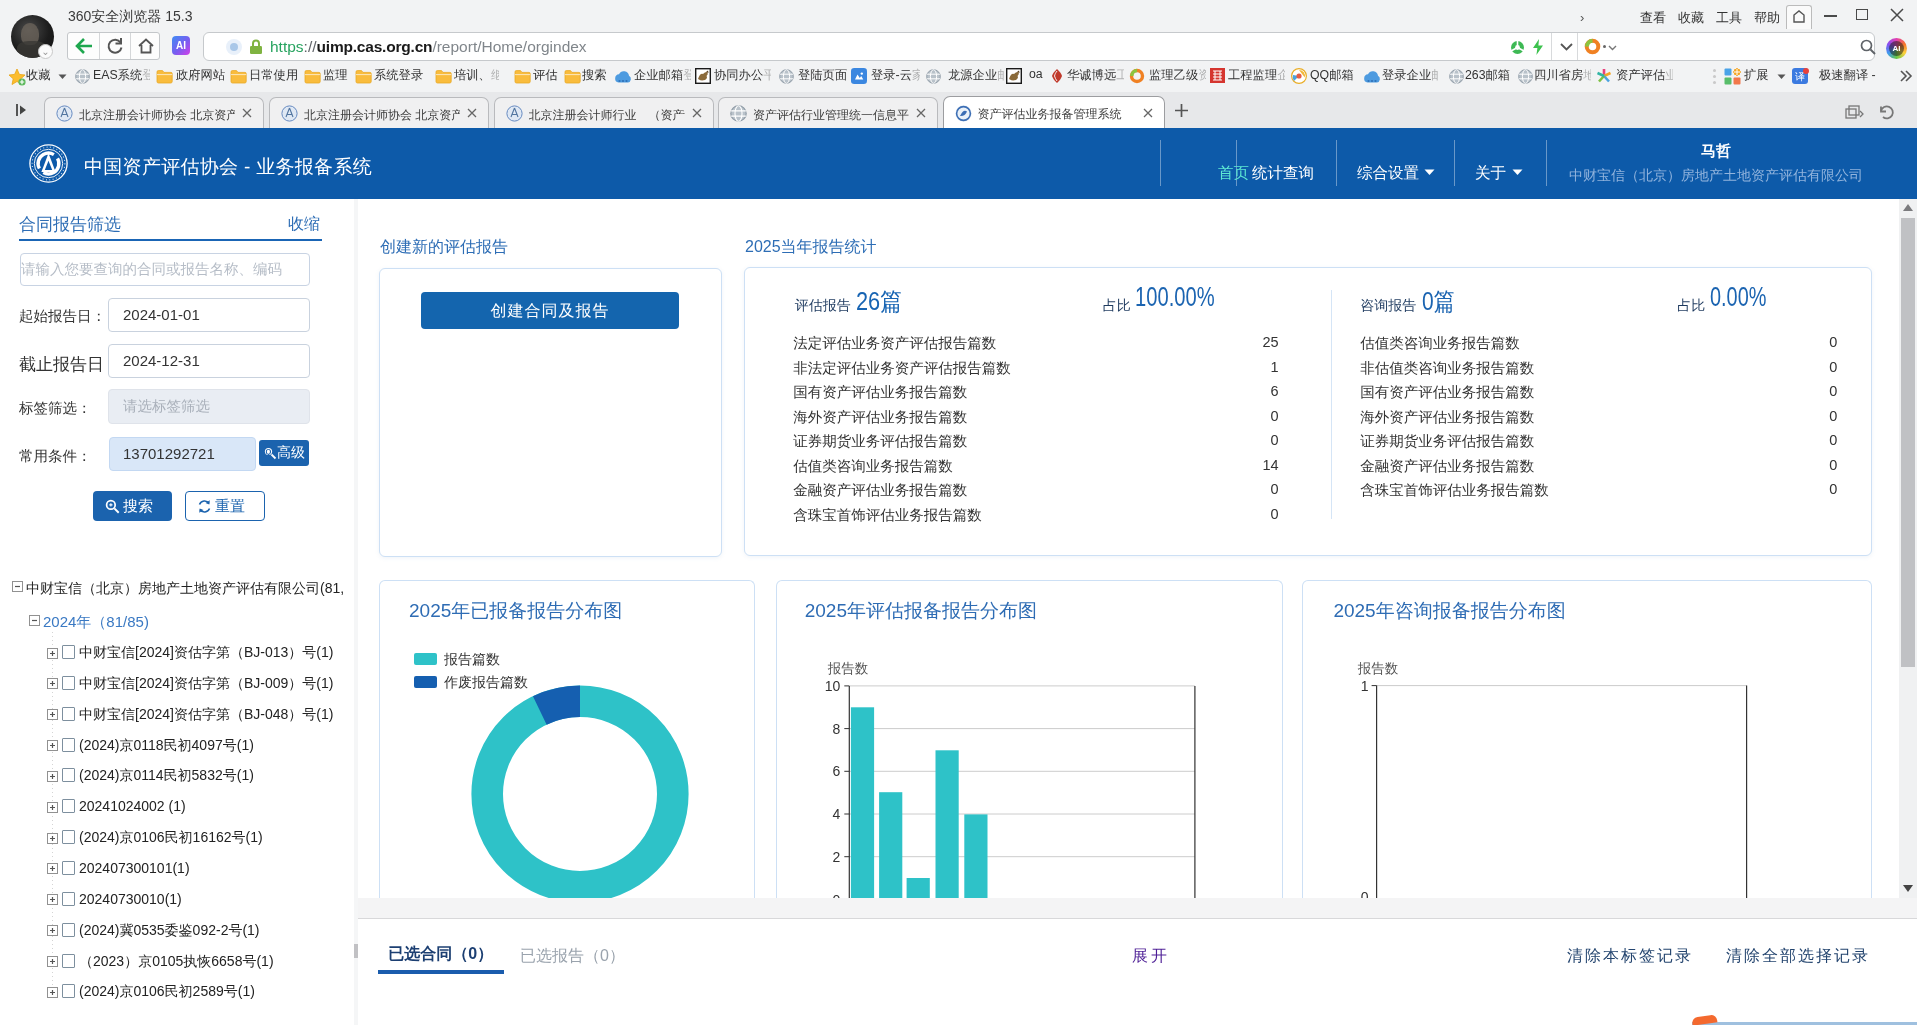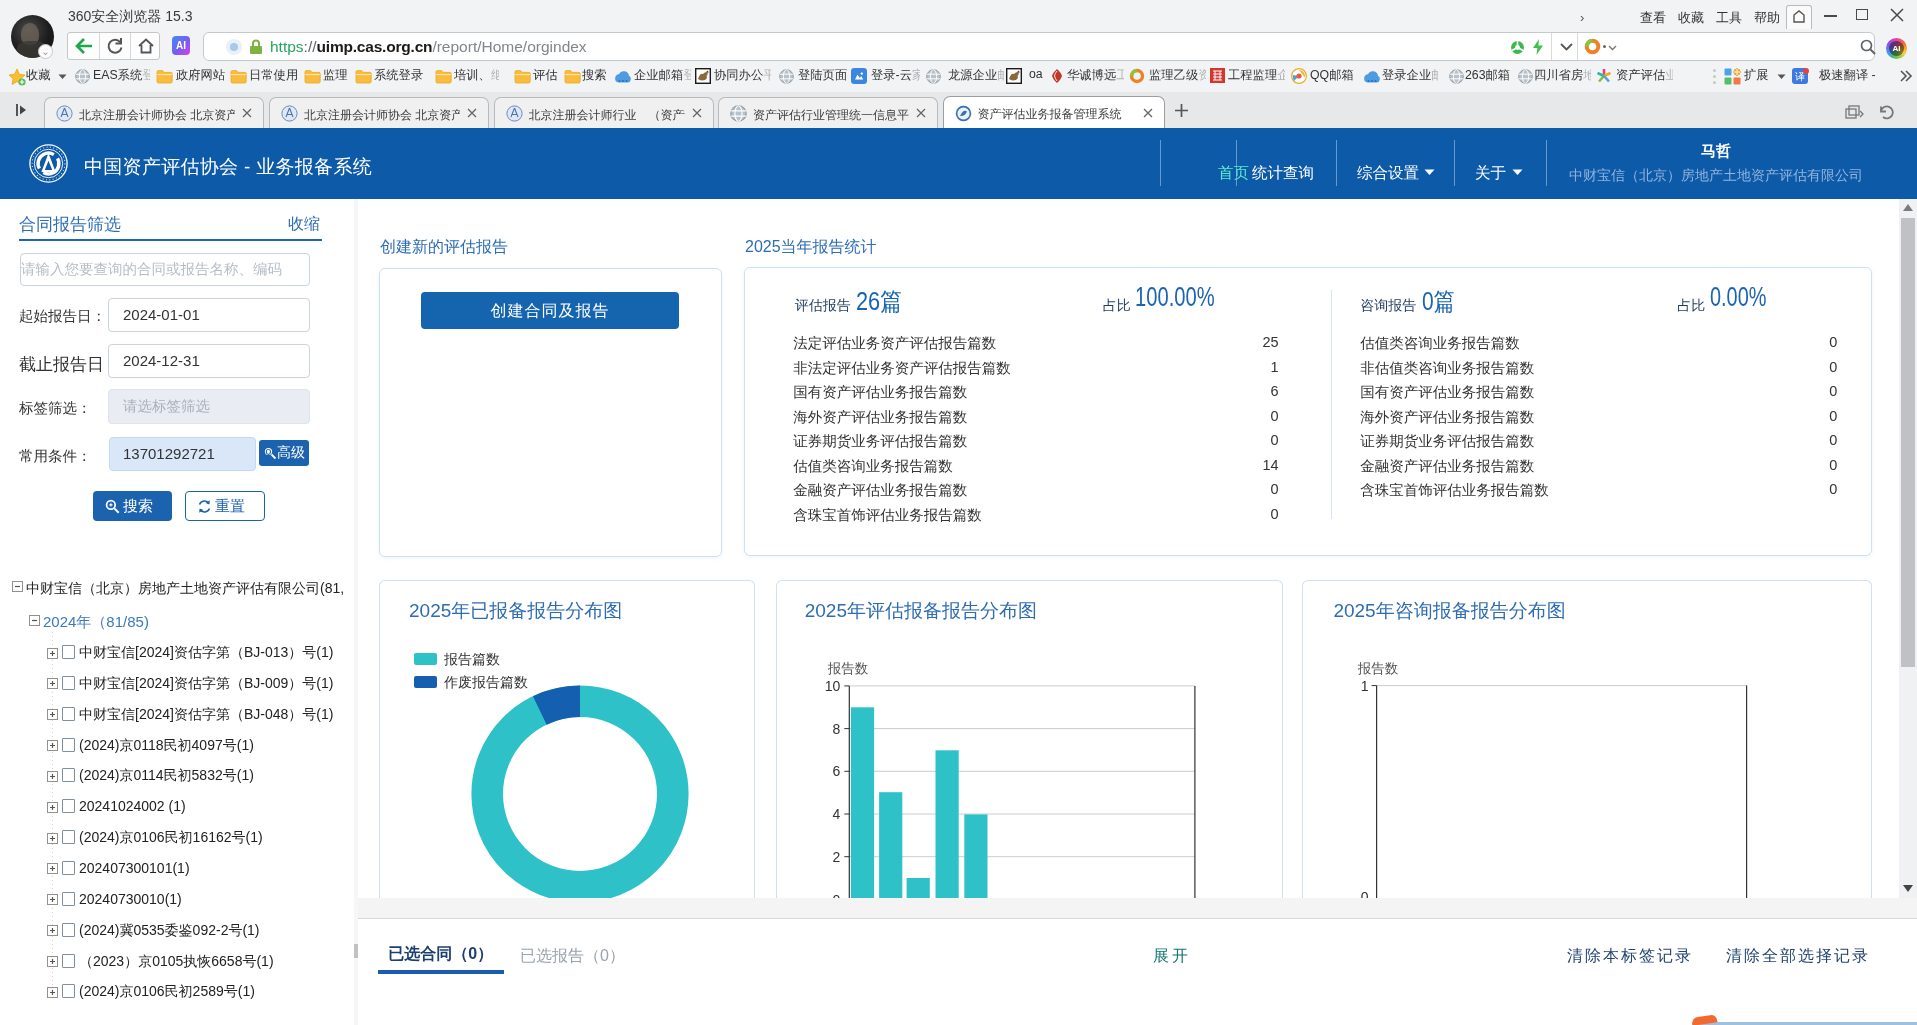--- a/index.html
+++ b/index.html
@@ -604,21 +604,21 @@
 <line x1="443.6" y1="29.6" x2="443.6" y2="243" stroke="#333" stroke-width="1.2"></line>
     </svg>
 </div>
 
 <div class="abs" style="left:358px;top:898px;width:1559px;height:21px;background:#f4f4f5;border-bottom:1.5px solid #d8d8da;"></div>
 
 <div class="abs" style="left:358px;top:920px;width:1559px;height:105px;background:#fff;">
   <div class="abs" style="left:19.7px;top:24px;width:126px;text-align:center;font-size:16px;font-weight:bold;color:#1c3f72;">已选合同（0）</div>
   <div class="abs" style="left:19.7px;top:50px;width:126px;height:4px;background:#1a5cad;"></div>
   <div class="abs" style="left:162px;top:26px;font-size:16px;color:#9aa3ad;">已选报告（0）</div>
-  <div class="abs" style="left:795px;top:26px;font-size:16px;letter-spacing:3px;color:#0f766e;">展开</div>
+  <div class="abs" style="left:774px;top:26px;font-size:16px;letter-spacing:3px;color:#4c1d95;">展开</div>
   <div class="abs" style="left:1209px;top:26px;font-size:16px;letter-spacing:2px;color:#24456f;">清除本标签记录</div>
   <div class="abs" style="left:1368px;top:26px;font-size:16px;letter-spacing:2px;color:#24456f;">清除全部选择记录</div>
 </div>
 
 <div class="abs" style="left:1899px;top:199px;width:18px;height:699px;background:#f0f1f2;">
   <svg class="abs" style="left:4px;top:5px;" width="10" height="7" viewBox="0 0 10 7">
       <path d="M5 0 L10 7 L0 7 Z" fill="#7b7b7e"></path>
     </svg>
   <div class="abs" style="left:2px;top:19px;width:14px;height:449px;background:#c0c1c4;"></div>
   <svg class="abs" style="left:4px;top:686px;" width="10" height="7" viewBox="0 0 10 7">

